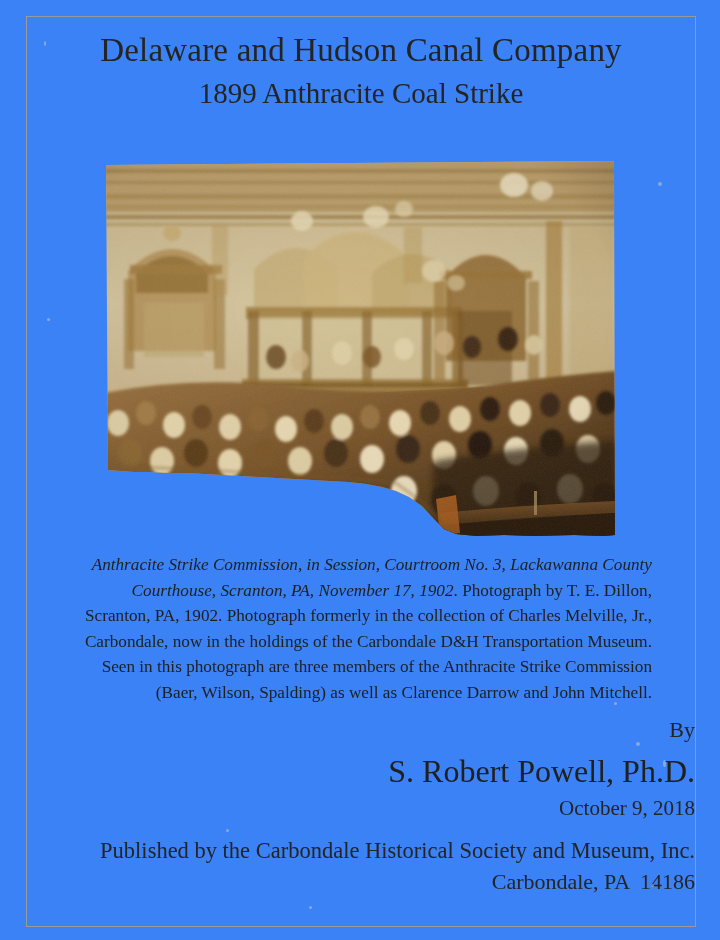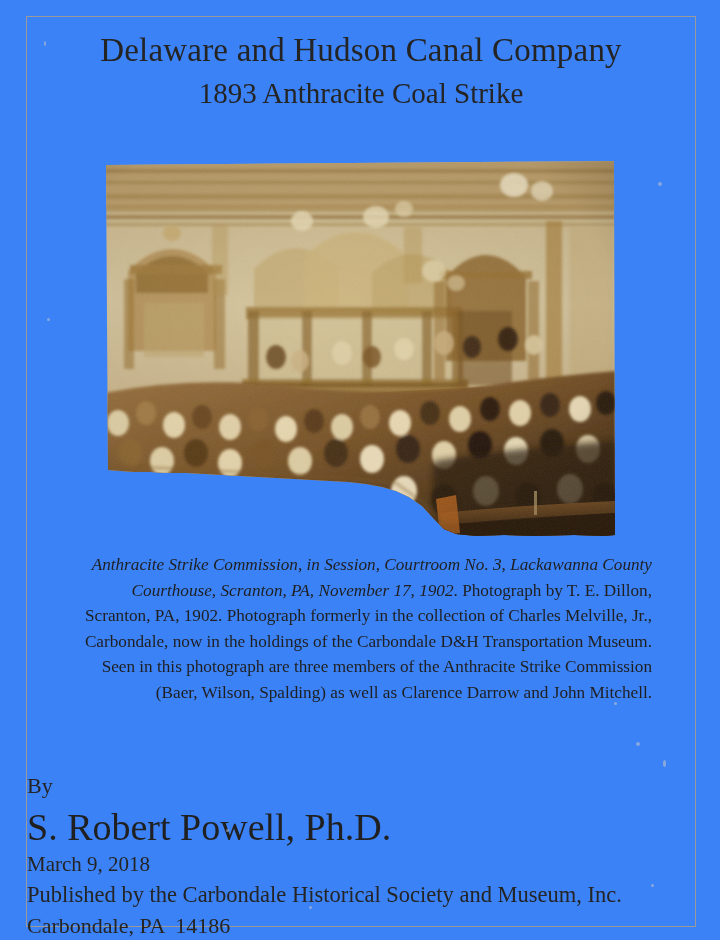--- a/index.html
+++ b/index.html
@@ -77,45 +77,45 @@
     line-height: 25.6px;
     color: #1f1f1f;
     text-align: right;
   }
   #caption .it { font-style: italic; }
 
   
   .byline-block {
     position: absolute;
     left: 27px;
-    top: 772px;
+    top: 716px;
     width: 668px;
-    text-align: left;
+    text-align: right;
   }
   .by-word {
     font-size: 22px;
     line-height: 28px;
     color: #242424;
   }
   .author-name {
-    font-size: 38px;
+    font-size: 32px;
     line-height: 42px;
     margin-top: 6px;
     color: #202020;
   }
   .pub-date {
     font-size: 21px;
     line-height: 28px;
     margin-top: 2px;
     color: #242424;
   }
   .publisher {
     font-size: 22.5px;
     line-height: 30px;
-    margin-top: 2px;
+    margin-top: 14px;
     color: #242424;
   }
   .pub-city {
     font-size: 22px;
     line-height: 30px;
     margin-top: 1px;
     color: #242424;
     white-space: pre;
   }
 
@@ -129,21 +129,21 @@
 </style>
 </head>
 <body>
 
 <div id="page-scan">
 
   <div id="page-frame"></div>
 
   <div class="title-block">
     <div class="title-line1">Delaware and Hudson Canal Company</div>
-    <div class="title-line2">1893 Anthracite Coal Strike</div>
+    <div class="title-line2">1899 Anthracite Coal Strike</div>
   </div>
 
   <div id="photo-wrap">
     <svg width="512" height="376" viewBox="0 0 512 376" xmlns="http://www.w3.org/2000/svg" role="img">
       <defs>
 
         <clipPath id="tornEdge">
           <path d="M2,4 L510,0 L511,374 L500,375 L470,374 L430,375 L400,374
                    L372,375 L352,373 L340,368 L330,358 L318,345 L305,336
                    L292,330 L278,326 L262,323 L244,321 L226,320 L208,319
@@ -349,21 +349,21 @@
     </svg>
   </div>
 
   <div id="caption">
     <span class="it">Anthracite Strike Commission, in Session, Courtroom No. 3, Lackawanna County Courthouse, Scranton, PA, November 17, 1902</span><span>. Photograph by T. E. Dillon, Scranton, PA, 1902. Photograph formerly in the collection of Charles Melville, Jr., Carbondale, now in the holdings of the Carbondale D&amp;H Transportation Museum. Seen in this photograph are three members of the Anthracite Strike Commission (Baer, Wilson, Spalding) as well as Clarence Darrow and John Mitchell.</span>
   </div>
 
   <div class="byline-block">
     <div class="by-word">By</div>
     <div class="author-name">S. Robert Powell, Ph.D.</div>
-    <div class="pub-date">March 9, 2018</div>
+    <div class="pub-date">October 9, 2018</div>
     <div class="publisher">Published by the Carbondale Historical Society and Museum, Inc.</div>
     <div class="pub-city">Carbondale, PA  14186</div>
   </div>
 
   <div class="speck" style="left:44px;  top:41px;  width:2px; height:5px;"></div>
   <div class="speck" style="left:658px; top:182px; width:4px; height:4px;"></div>
   <div class="speck" style="left:47px;  top:318px; width:3px; height:3px;"></div>
   <div class="speck" style="left:636px; top:742px; width:4px; height:4px;"></div>
   <div class="speck" style="left:614px; top:702px; width:3px; height:3px;"></div>
   <div class="speck" style="left:663px; top:760px; width:3px; height:7px;"></div>

